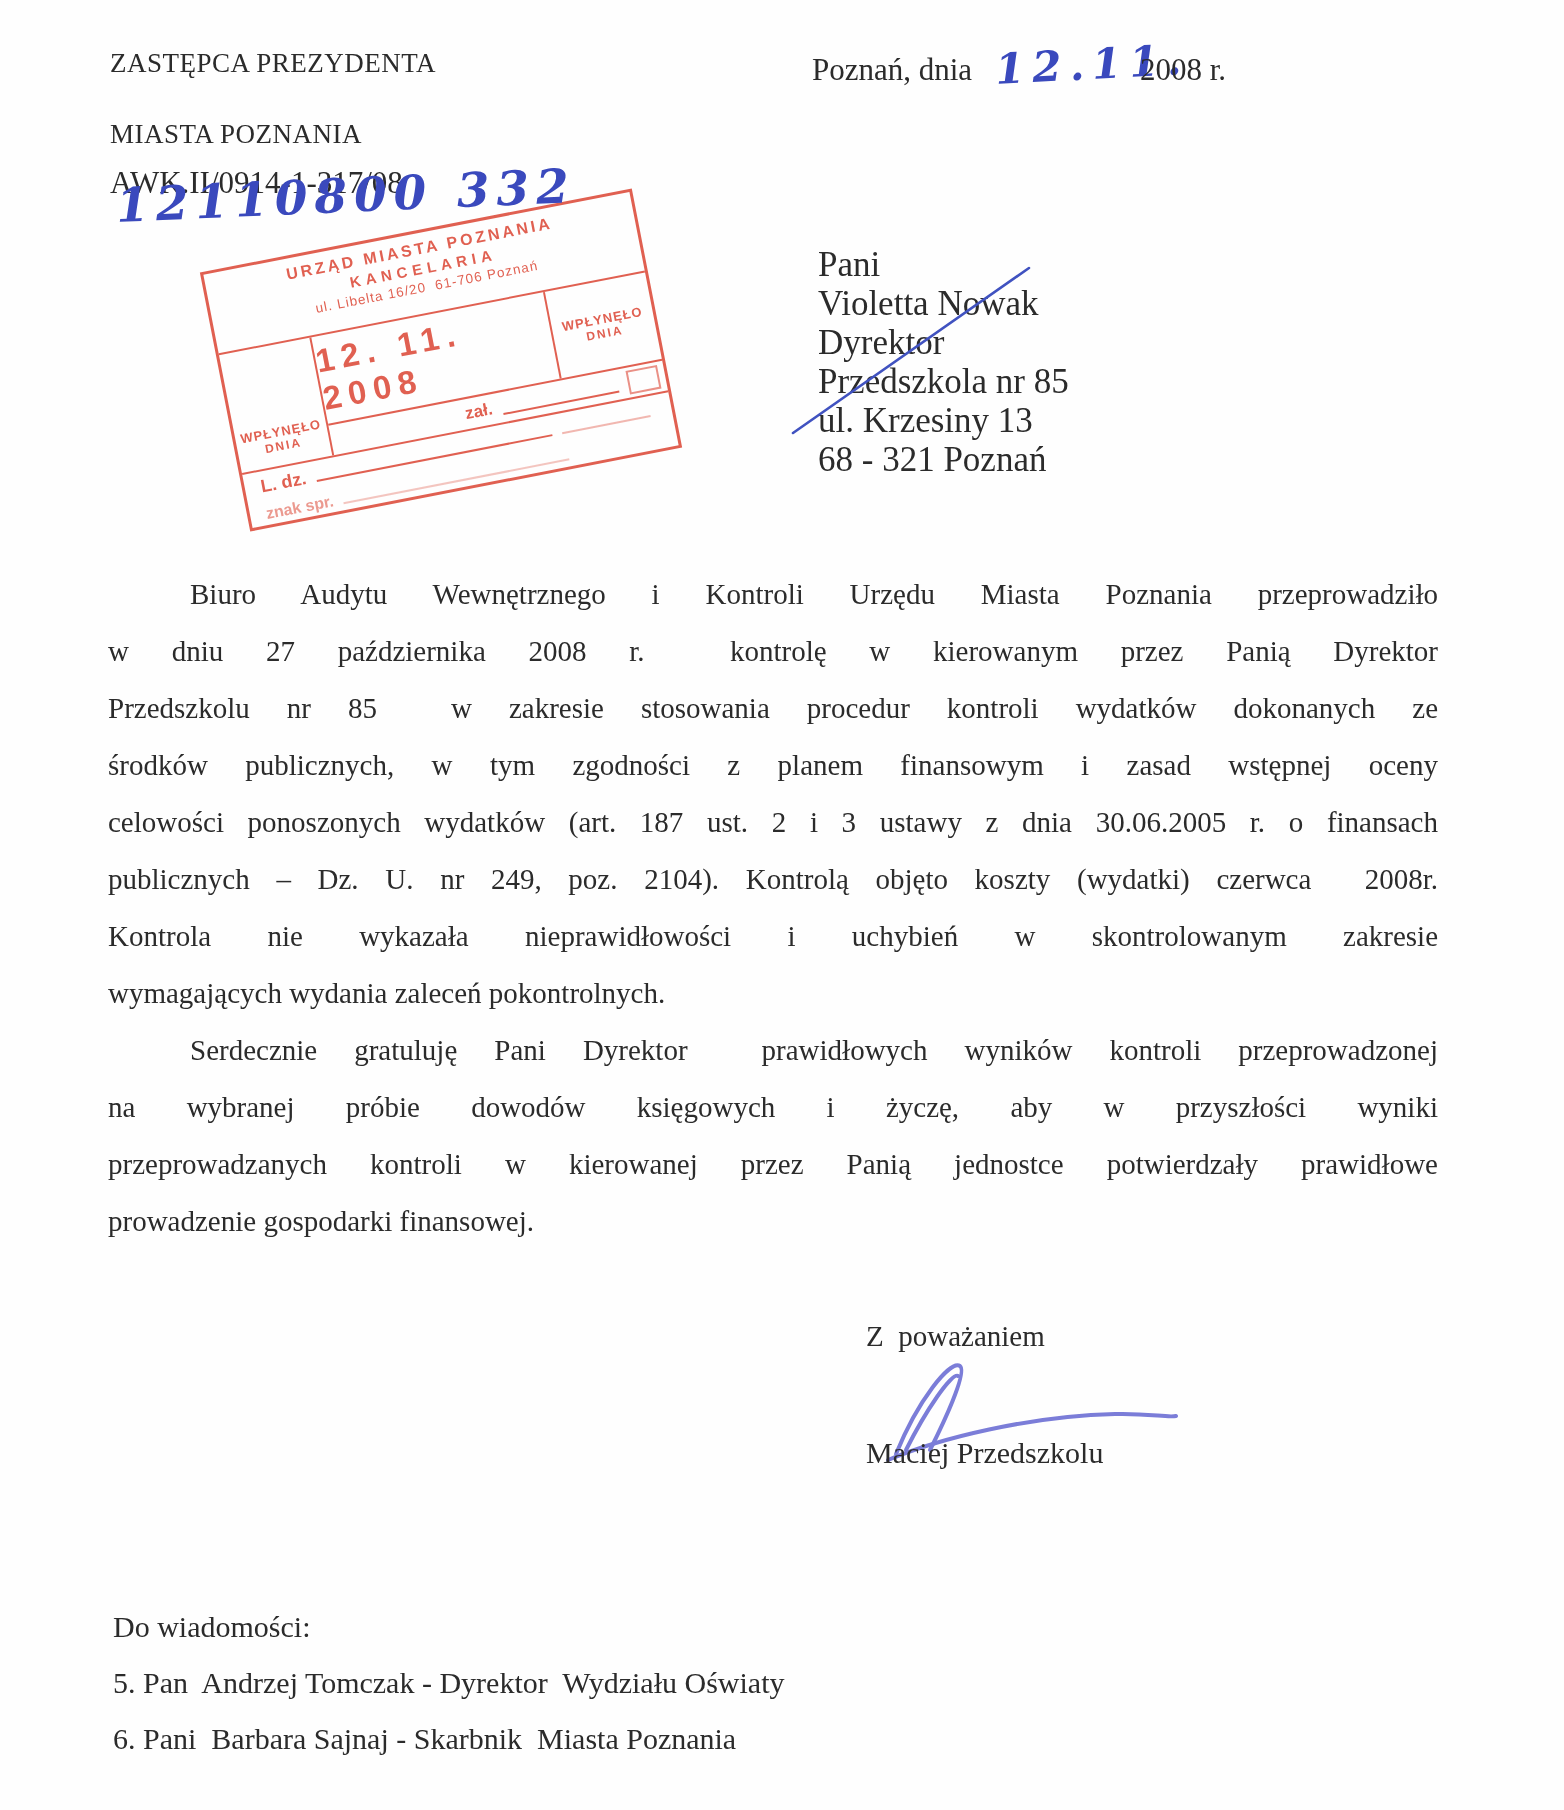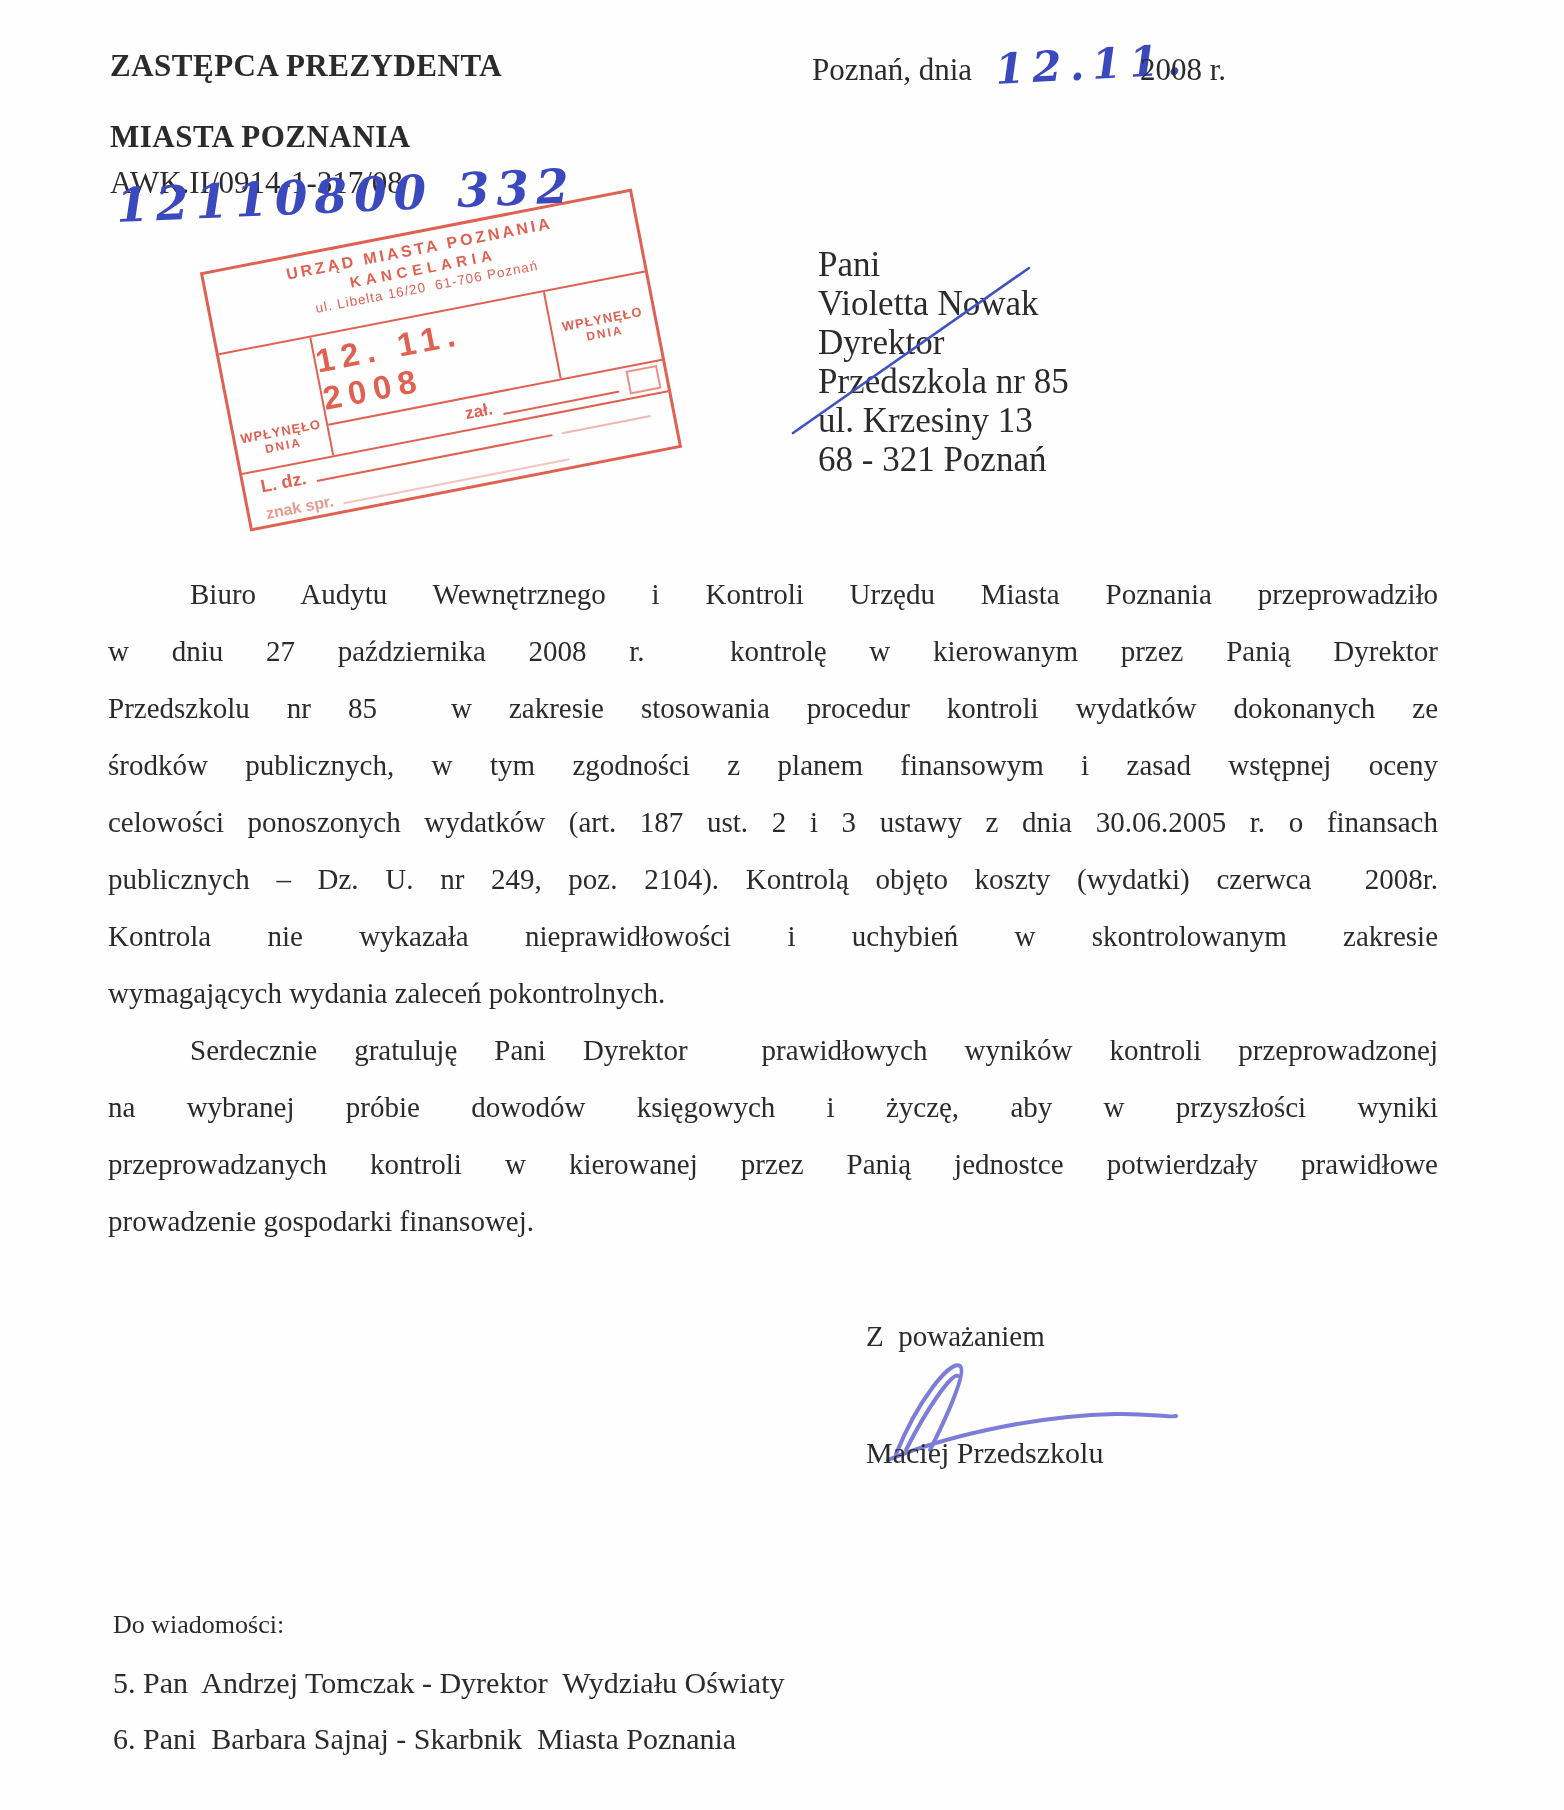--- a/index.html
+++ b/index.html
@@ -9,21 +9,21 @@
     background:#fefefe;
     font-family:"Liberation Serif","DejaVu Serif",serif;
     color:#2b2b2b;
     overflow:hidden;
     margin:0 auto;
   }
   .abs{position:absolute;}
   .pre{white-space:pre-wrap;}
 
   
-  .lh-title{left:110px;font-size:31px;font-weight:bold;letter-spacing:.5px;}
+  .lh-title{left:110px;font-size:27px;font-weight:normal;letter-spacing:.5px;}
   .lh-ref{left:110px;top:165px;font-size:31px;}
   .hand-number{
     left:116px;top:178px;
     font-family:"DejaVu Serif","Liberation Serif",serif;
     font-style:italic;font-weight:bold;
     font-size:47px;letter-spacing:7px;
     transform:rotate(-2.5deg);transform-origin:left center;
     z-index:5;
   }
 
@@ -82,21 +82,21 @@
   .body-block{left:108px;top:566px;width:1330px;font-size:29px;line-height:57px;z-index:1;}
   .bline{text-align:justify;text-align-last:justify;white-space:pre-wrap;}
   .bline-last{text-align:left;text-align-last:left;white-space:pre-wrap;}
   .indent{padding-left:82px;}
 
   
   .salutation{left:866px;top:1320px;font-size:29px;}
   .signer{left:866px;top:1436px;font-size:30px;}
 
   
-  .cc-heading{left:113px;top:1610px;font-size:26px;}
+  .cc-heading{left:113px;top:1610px;font-size:30px;}
   .cc-item1{left:113px;top:1666px;font-size:30px;}
   .cc-item2{left:113px;top:1722px;font-size:30px;}
 
   .pen-blue{color:#3a49bd;}
   svg{display:block;}
 </style>
 </head>
 <body>
 
 <div class="page">

